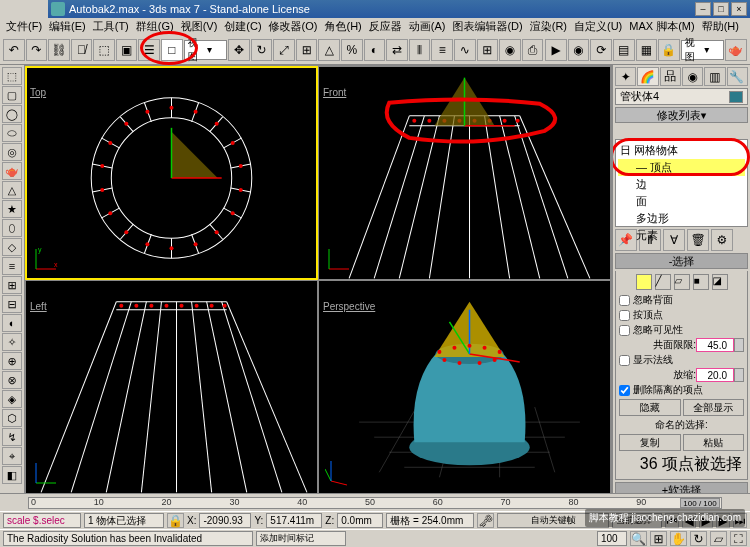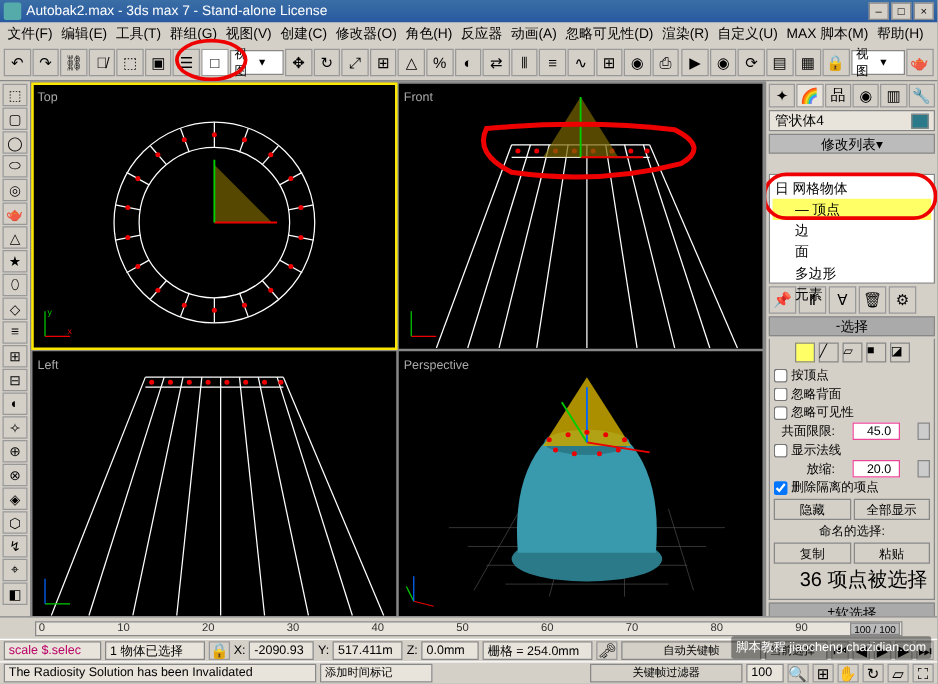--- a/index.html
+++ b/index.html
@@ -1,52 +1,52 @@
 <!DOCTYPE html>
 <html><head>
 <meta charset="utf-8">
 <style>
 * { margin: 0; padding: 0; box-sizing: border-box; font-family: "Microsoft YaHei", Arial, sans-serif; }
 body { width: 750px; height: 547px; background: #d4d0c8; overflow: hidden; position: relative; font-size: 11px; }
-.titlebar { height: 18px; background: linear-gradient(#3a6ea5,#2859a0); color: #fff; display: flex; align-items: center; padding: 0 3px; font-size: 11px; }
+.titlebar { height: 18px; background: linear-gradient(#3a6ea5,#2859a0); color: #fff; display: flex; align-items: center; padding: 0 3px; font-size: 11px; margin-left: 48px; }
 .titlebar .ticon { width: 14px; height: 14px; background: #5aa; border-radius: 2px; margin-right: 4px; }
 .titlebar .spacer { flex: 1; }
 .winbtn { width: 16px; height: 14px; background: #d4d0c8; border: 1px solid #888; margin-left: 2px; display: flex; align-items: center; justify-content: center; color: #000; font-size: 9px; }
 .menubar { height: 17px; background: #d4d0c8; display: flex; align-items: center; padding: 0 3px; font-size: 11px; gap: 1px; white-space: nowrap; }
 .menubar span { padding: 12px 3px; cursor: default; }
 .toolbar { height: 30px; background: #d4d0c8; display: flex; align-items: center; padding: 0 3px; gap: 1px; border-bottom: 1px solid #888; position: relative; }
 .tbtn { width: 22px; height: 22px; border: 1px solid #999; background: #d4d0c8; display: flex; align-items: center; justify-content: center; font-size: 12px; }
 .tbtn.yl { background: #fff; }
 .tsel { height: 20px; border: 1px solid #888; background: #fff; font-size: 10px; padding: 0 14px 0 3px; position: relative; display: flex; align-items: center; }
 .ringe { position: absolute; border: 3px solid #e00; border-radius: 50%; pointer-events: none; }
 .main { display: flex; height: 430px; }
 .vtoolbar { width: 24px; background: #d4d0c8; display: flex; flex-direction: column; align-items: center; gap: 1px; padding-top: 2px; }
 .vbtn { width: 20px; height: 18px; border: 1px solid #999; display: flex; align-items: center; justify-content: center; font-size: 11px; }
 .viewports { flex: 1; display: grid; grid-template-columns: 1fr 1fr; grid-template-rows: 1fr 1fr; gap: 2px; background: #888; padding: 2px; position: relative; }
 .vp { background: #000; position: relative; overflow: hidden; }
 .vp.active { outline: 2px solid #ffe800; outline-offset: -1px; }
-.vplabel { position: absolute; top: 6px; left: 4px; color: #aaa; font-size: 10px; z-index: 5; }
+.vplabel { position: absolute; top: 20px; left: 4px; color: #aaa; font-size: 10px; z-index: 5; text-decoration: underline; }
 .axis { position: absolute; bottom: 6px; left: 6px; width: 28px; height: 28px; z-index: 5; }
 .rpanel { width: 138px; background: #d4d0c8; display: flex; flex-direction: column; border-left: 1px solid #888; padding: 2px; gap: 2px; overflow: hidden; }
 .rtabs { display: flex; gap: 1px; height: 20px; }
 .rtab { flex: 1; border: 1px solid #999; background: #d4d0c8; display: flex; align-items: center; justify-content: center; font-size: 12px; }
 .rtab.act { background: #e8e4dc; }
 .obname { background: #e8e4dc; border: 1px solid #888; height: 18px; padding: 0 4px; font-size: 11px; display: flex; align-items: center; text-align: center; }
 .modlbl { text-align: center; background: #bbb; height: 16px; font-size: 11px; display: flex; align-items: center; justify-content: center; border: 1px solid #888; }
 .modstack { background: #fff; border: 1px solid #888; height: 88px; font-size: 11px; padding: 2px; position: relative; margin-top: 14px; }
 .modrow { padding: 1px 2px; }
 .modrow.hl { background: #ffff66; }
 .modctrl { height: 22px; display: flex; gap: 2px; }
 .rollhead { background: #aaa; border: 1px solid #888; height: 16px; text-align: center; font-size: 11px; display: flex; align-items: center; justify-content: center; }
 .rollbody { border: 1px solid #888; border-top: none; padding: 3px; font-size: 10px; background: #d4d0c8; }
 .selboxes { display: flex; gap: 3px; justify-content: center; margin-bottom: 3px; }
 .sbox { width: 16px; height: 16px; border: 1px solid #888; }
 .chk { display: flex; align-items: center; gap: 3px; margin: 1px 0; }
 .chk input { width: 11px; height: 11px; }
-.numbox { display: flex; align-items: flex-start; gap: 14px; justify-content: flex-end; margin: 1px 0; }
+.numbox { display: flex; align-items: flex-start; gap: 0; justify-content: flex-end; margin: 1px 0; }
 .numbox input { width: 38px; height: 14px; border: 1px solid #ec4899; font-size: 10px; text-align: right; padding-right: 6px; }
 .spin { width: 10px; height: 14px; background: #ccc; border: 1px solid #888; }
 .btnrow { display: flex; gap: 2px; margin: 2px 0; }
 .gbtn { flex: 1; height: 17px; border: 1px solid #888; background: #d4d0c8; font-size: 10px; display: flex; align-items: center; justify-content: center; }
 .statusline { text-align: right; font-size: 16px; padding: 1px 2px; }
 .bottom { position: absolute; bottom: 0; left: 0; right: 0; }
 .timeline { height: 18px; background: #d4d0c8; border-top: 1px solid #888; display: flex; align-items: center; padding: 0 28px 0 28px; font-size: 9px; }
 .tslider { flex: 1; height: 12px; background: #e8e4dc; border: 1px solid #888; position: relative; }
 .ticks { position: absolute; top: -1px; left: 0; right: 0; display: flex; justify-content: space-between; font-size: 9px; color: #333; padding: 0 2px; }
 .status { height: 18px; background: #d4d0c8; display: flex; align-items: center; gap: 3px; padding: 0 3px; font-size: 10px; border-top: 1px solid #fff; }
@@ -70,21 +70,21 @@
   <span>文件(F)</span>
   <span>编辑(E)</span>
   <span>工具(T)</span>
   <span>群组(G)</span>
   <span>视图(V)</span>
   <span>创建(C)</span>
   <span>修改器(O)</span>
   <span>角色(H)</span>
   <span>反应器</span>
   <span>动画(A)</span>
-  <span>忽略可见性(D)</span>
+  <span>图表编辑器(D)</span>
   <span>渲染(R)</span>
   <span>自定义(U)</span>
   <span>MAX 脚本(M)</span>
   <span>帮助(H)</span>
 </div>
 
 <div class="toolbar">
   <div class="tbtn">↶</div>
   <div class="tbtn">↷</div>
   <div class="tbtn">⛓</div>
@@ -362,25 +362,25 @@
     <div class="rollbody">
       <div class="selboxes">
         <div class="sbox" style="background:#ffff66"></div>
         <div class="sbox">╱</div>
         <div class="sbox">▱</div>
         <div class="sbox">■</div>
         <div class="sbox">◪</div>
       </div>
       <div class="chk">
           <input type="checkbox" style="">
-          <span>按顶点</span>
+          <span>忽略背面</span>
         </div>
       <div class="chk">
           <input type="checkbox" style="">
-          <span>忽略背面</span>
+          <span>按顶点</span>
         </div>
       <div class="chk">
           <input type="checkbox" style="">
           <span>忽略可见性</span>
         </div>
       <div class="numbox">
           <span>共面限限:</span>
           <input value="45.0" style="">
           <div class="spin"></div>
         </div>
@@ -450,21 +450,20 @@
     <div class="tbtn" style="width:14px;height:15px">⏮</div>
     <div class="tbtn" style="width:14px;height:15px">◀</div>
     <div class="tbtn" style="width:14px;height:15px">▶</div>
     <div class="tbtn" style="width:14px;height:15px">▶</div>
     <div class="tbtn" style="width:14px;height:15px">⏭</div>
   </div>
   <div class="status">
     <div class="sfield" style="flex:0 0 250px">The Radiosity Solution has been Invalidated</div>
     <div class="sfield" style="width:90px;font-size:9px">添加时间标记</div>
     <div style="flex:1"></div>
-    <div class="gbtn" style="height:15px;width:70px;font-size:9px">关键帧过滤器</div>
     <div class="sfield" style="width:30px">100</div>
     <div class="tbtn" style="width:17px;height:15px">🔍</div>
     <div class="tbtn" style="width:17px;height:15px">⊞</div>
     <div class="tbtn" style="width:17px;height:15px">✋</div>
     <div class="tbtn" style="width:17px;height:15px">↻</div>
     <div class="tbtn" style="width:17px;height:15px">▱</div>
     <div class="tbtn" style="width:17px;height:15px">⛶</div>
   </div>
 </div>
 

